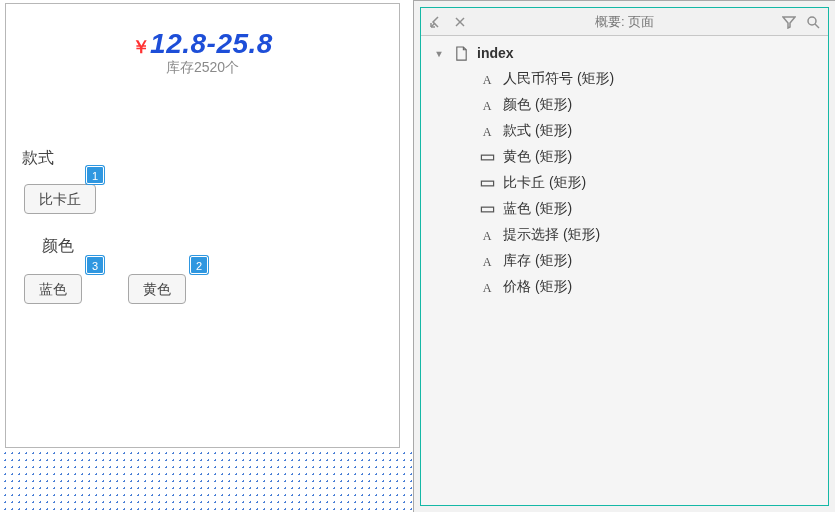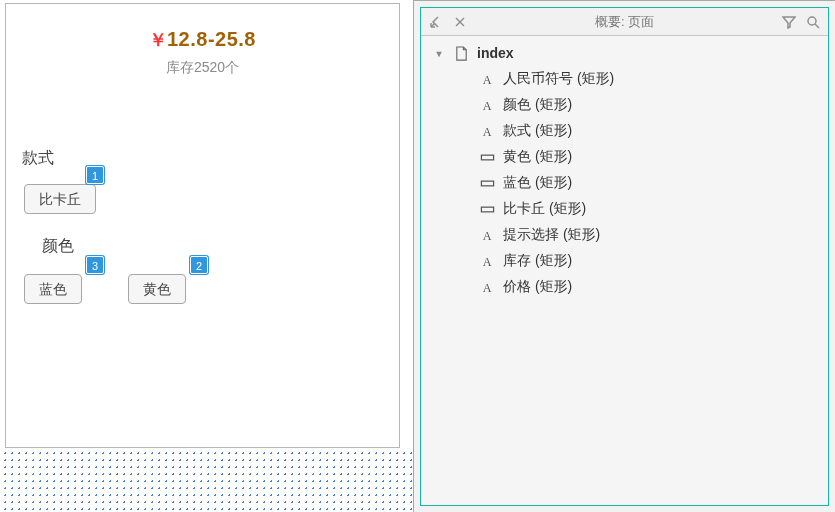--- a/index.html
+++ b/index.html
@@ -15,21 +15,21 @@
     background-size: 7px 7px;
     background-position: 2px 2px;
   }
   .artboard {
     position: absolute; left: 5px; top: 3px; width: 395px; height: 445px;
     background: #fff; border: 1px solid #b7b7b7;
   }
 
   .price-line { position: absolute; top: 24px; left: 0; right: 0; text-align: center; }
   .currency { color: #ff3333; font-size: 18px; font-weight: bold; }
-  .price { color: #a16207; font-size: 20px; font-weight: bold; letter-spacing: 0.5px; }
+  .price { color: #1d4ed8; font-size: 28px; font-weight: bold; letter-spacing: 0.5px; font-style: italic; }
   .stock { position: absolute; top: 55px; left: 0; right: 0; text-align: center; color: #8a8a8a; font-size: 14px; }
   .hint { position: absolute; top: 78px; left: 0; right: 0; text-align: center; color: #555; font-size: 14px; }
 
   .sec-label { position: absolute; left: 16px; color: #444; font-size: 16px; }
   .sec-style { top: 144px; }
   .sec-color { top: 232px; margin-left: 20px; }
 
   .chip {
     position: absolute; height: 30px; padding: 0 14px; line-height: 28px;
     border: 1px solid #a7a7a7; border-radius: 4px; background: #f6f6f6;
@@ -188,30 +188,30 @@
               </span>
               <span class="lbl">黄色 (矩形)</span>
             </div>
             <div class="tree-row depth1">
               <span class="tw"></span>
               <span class="ic">
                 <svg viewBox="0 0 16 16">
                   <rect x="1.5" y="5.5" width="13" height="5" fill="none" stroke="#555" stroke-width="1.3"></rect>
                 </svg>
               </span>
+              <span class="lbl">比卡丘 (矩形)</span>
+            </div>
+            <div class="tree-row depth1">
+              <span class="tw"></span>
+              <span class="ic">
+                <svg viewBox="0 0 16 16">
+                  <rect x="1.5" y="5.5" width="13" height="5" fill="none" stroke="#555" stroke-width="1.3"></rect>
+                </svg>
+              </span>
               <span class="lbl">蓝色 (矩形)</span>
-            </div>
-            <div class="tree-row depth1">
-              <span class="tw"></span>
-              <span class="ic">
-                <svg viewBox="0 0 16 16">
-                  <rect x="1.5" y="5.5" width="13" height="5" fill="none" stroke="#555" stroke-width="1.3"></rect>
-                </svg>
-              </span>
-              <span class="lbl">比卡丘 (矩形)</span>
             </div>
             <div class="tree-row depth1">
               <span class="tw"></span>
               <span class="ic">
                 <svg viewBox="0 0 16 16">
                   <text x="3" y="13" font-size="13" font-family="Georgia,serif" fill="#555">A</text>
                 </svg>
               </span>
               <span class="lbl">提示选择 (矩形)</span>
             </div>

